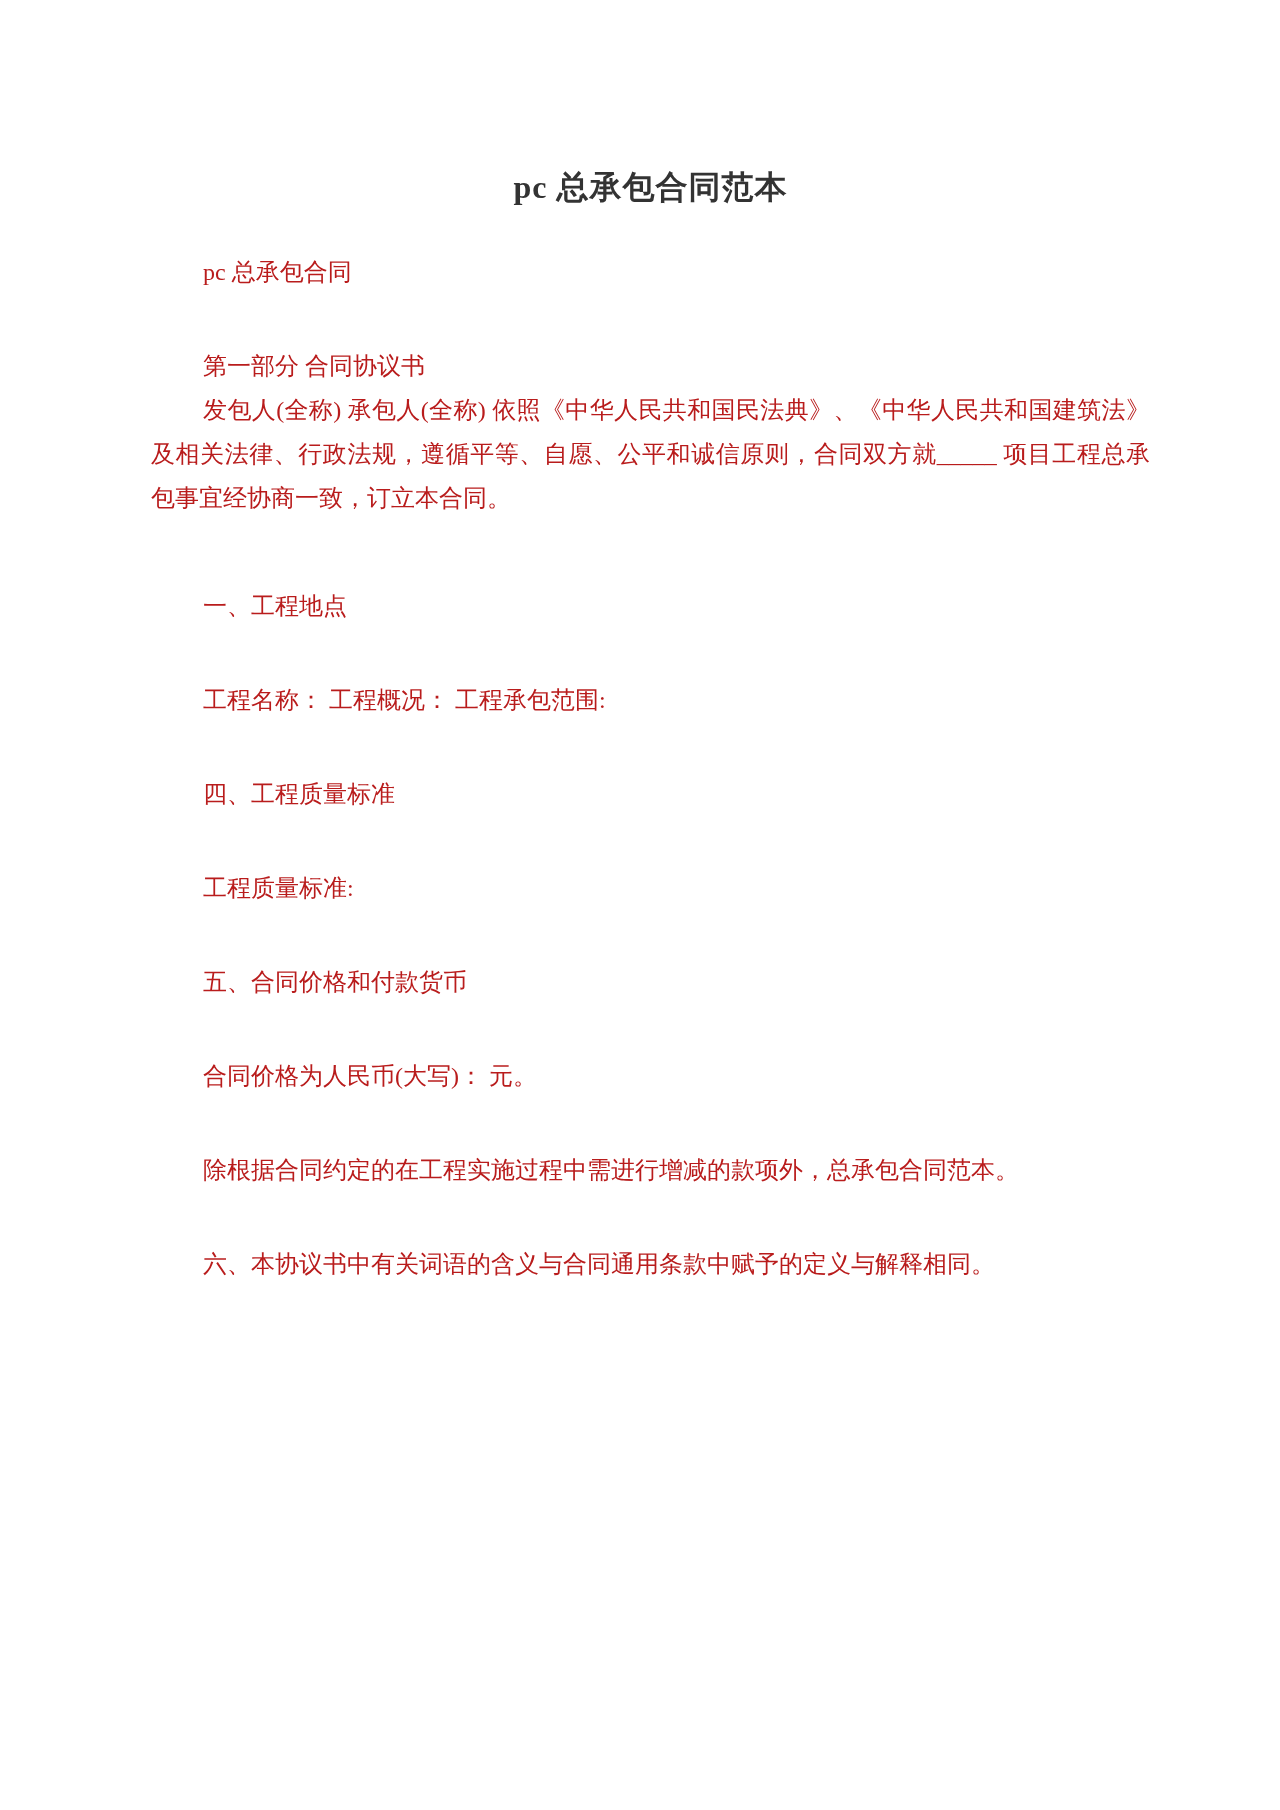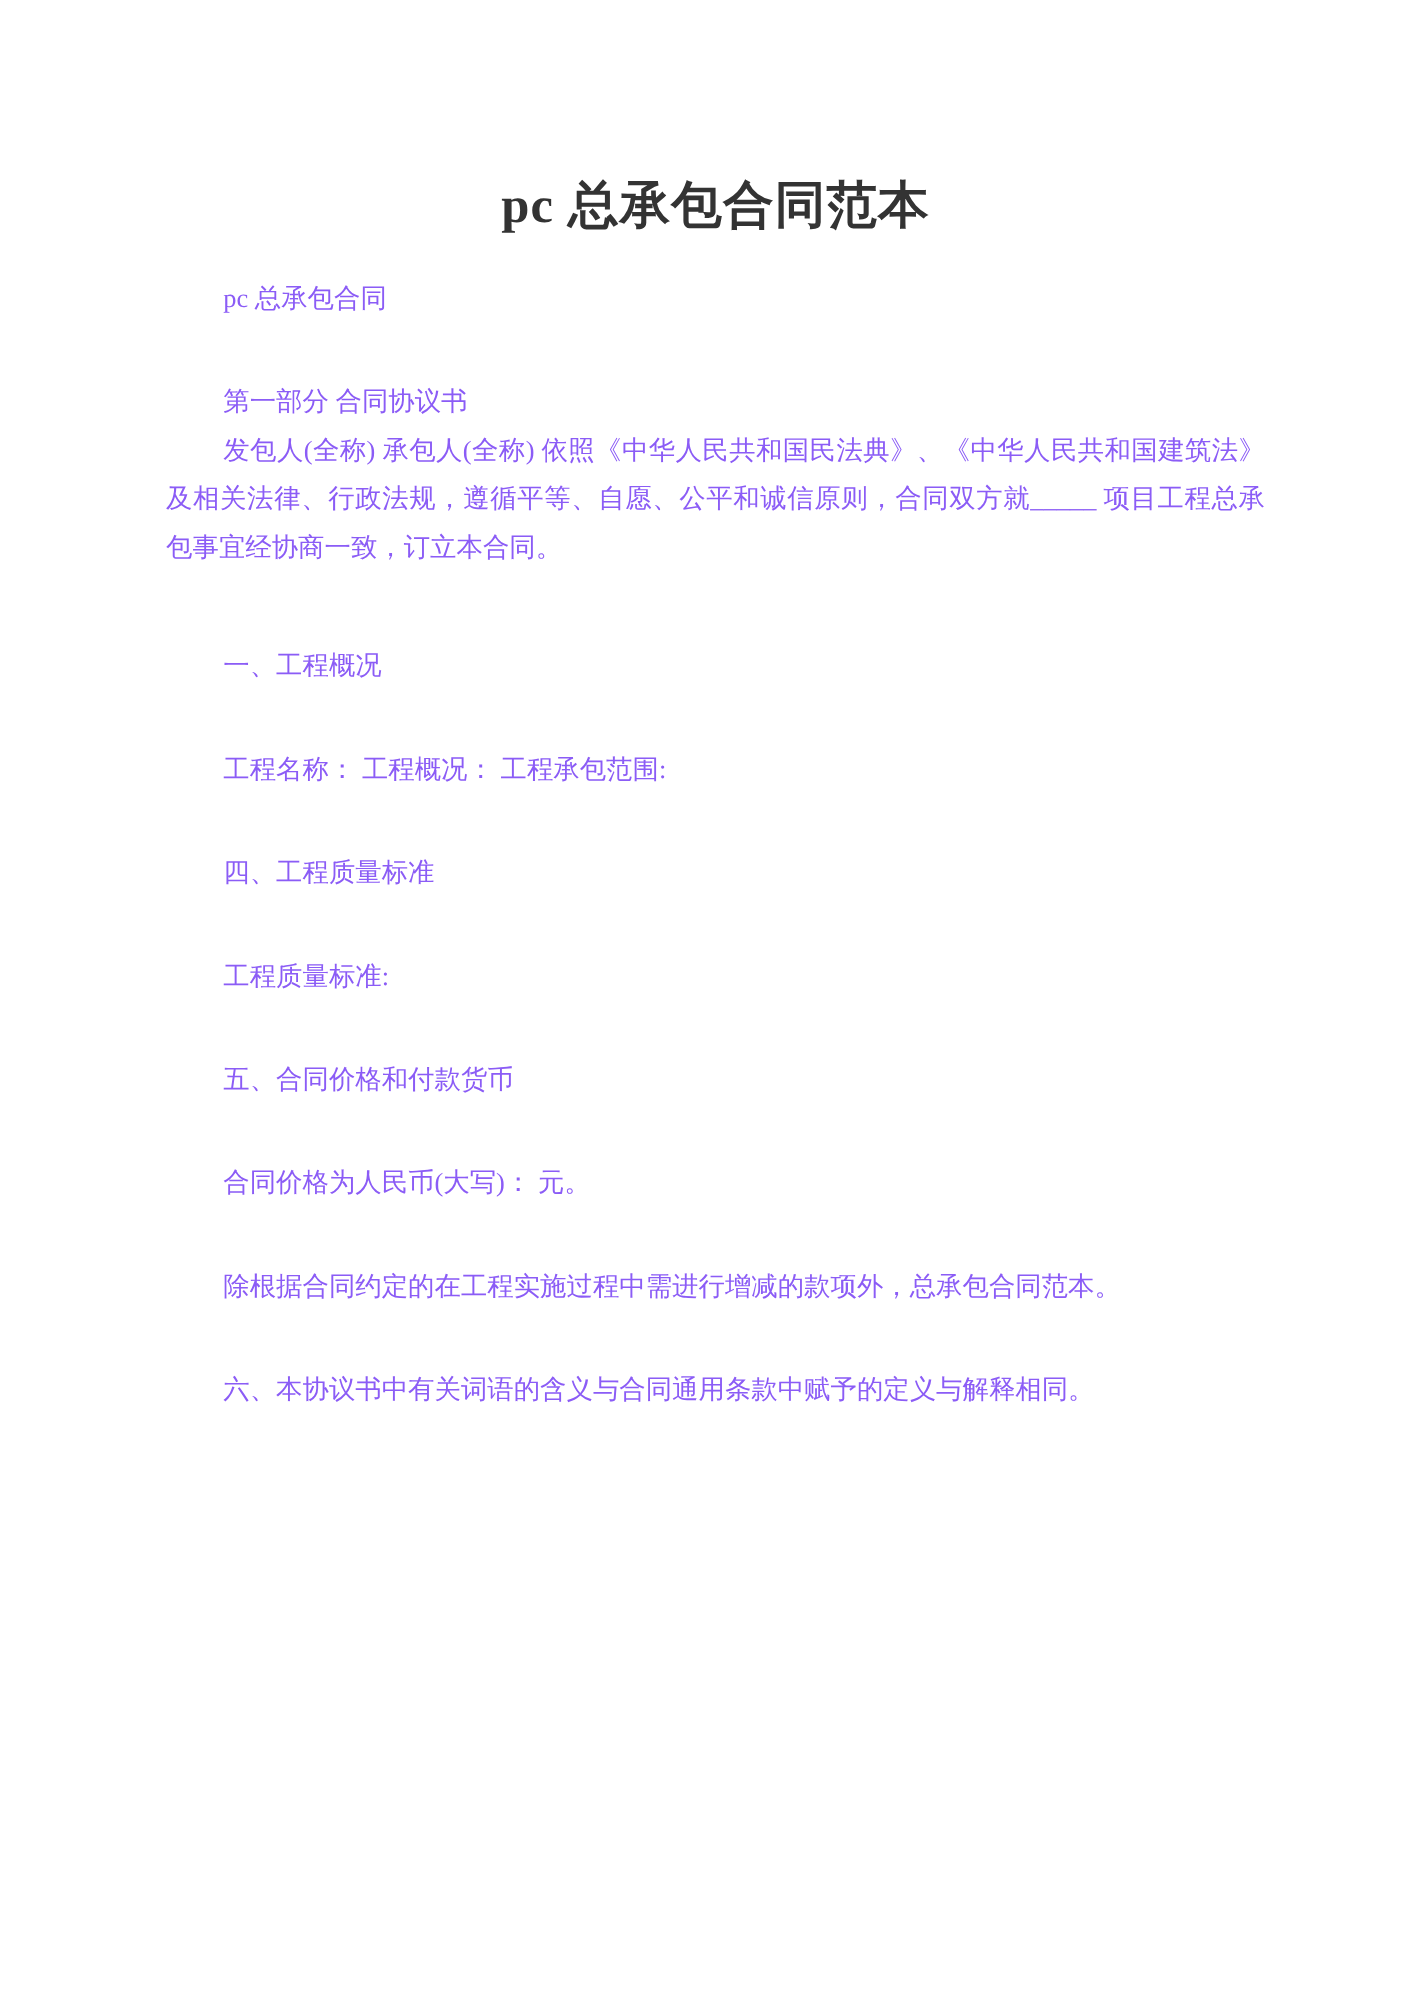--- a/index.html
+++ b/index.html
@@ -15,49 +15,49 @@
     color: #333333;
   }
   .page {
     box-sizing: border-box;
     width: 1280px;
     height: 1810px;
     padding: 158px 130px 0 151px;
     background: #ffffff;
   }
   .doc-title {
-    font-size: 46px;
+    font-size: 32px;
     line-height: 58px;
     font-weight: bold;
     text-align: center;
     margin: 0 0 34px 0;
     color: #333333;
     letter-spacing: 1px;
   }
   .para {
     font-size: 24px;
     line-height: 44px;
     margin: 0 0 50px 0;
     text-align: justify;
     text-indent: 52px;
-    color: #8b5cf6;
+    color: #b91c1c;
   }
   .para.tight { margin-bottom: 0; }
   .para.wide  { margin-bottom: 64px; }
 </style>
 </head>
 <body>
 
 <div class="page">
   <h1 class="doc-title">pc 总承包合同范本</h1>
   <div id="doc-body">
       <p class="para">pc 总承包合同</p>
       <p class="para tight">第一部分 合同协议书</p>
       <p class="para wide">发包人(全称) 承包人(全称) 依照《中华人民共和国民法典》、《中华人民共和国建筑法》及相关法律、行政法规，遵循平等、自愿、公平和诚信原则，合同双方就_____ 项目工程总承包事宜经协商一致，订立本合同。</p>
-      <p class="para">一、工程概况</p>
+      <p class="para">一、工程地点</p>
       <p class="para">工程名称： 工程概况： 工程承包范围:</p>
       <p class="para">四、工程质量标准</p>
       <p class="para">工程质量标准:</p>
       <p class="para">五、合同价格和付款货币</p>
       <p class="para">合同价格为人民币(大写)： 元。</p>
       <p class="para">除根据合同约定的在工程实施过程中需进行增减的款项外，总承包合同范本。</p>
       <p class="para">六、本协议书中有关词语的含义与合同通用条款中赋予的定义与解释相同。</p>
     </div>
 </div>
 

